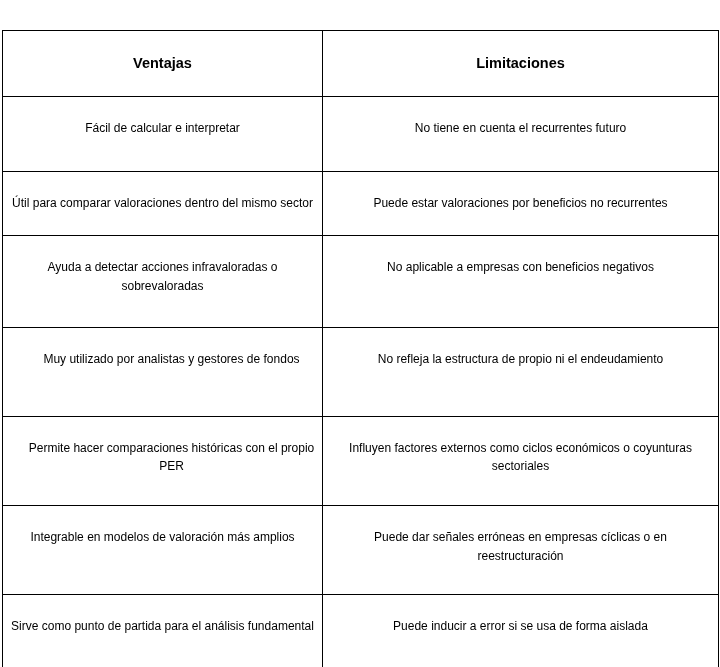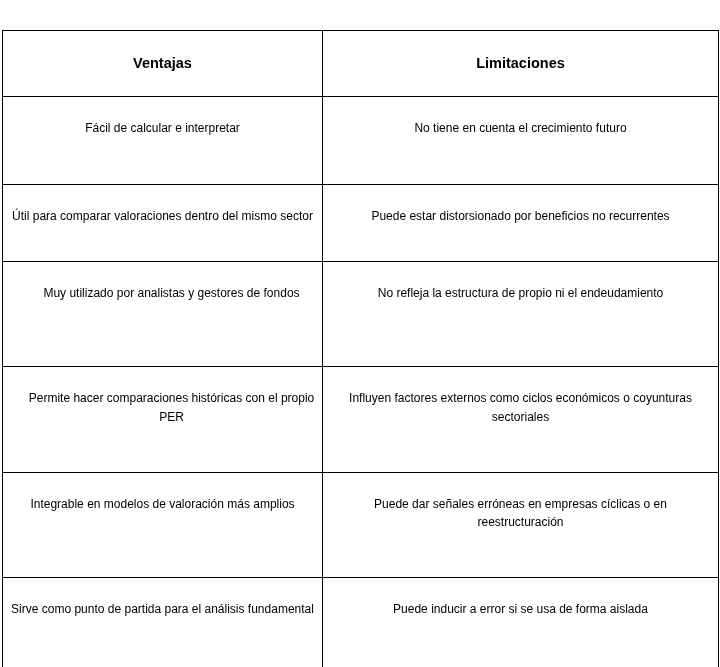--- a/index.html
+++ b/index.html
@@ -88,25 +88,29 @@
     </colgroup>
     <thead>
       <tr>
         <th>Ventajas</th>
         <th>Limitaciones</th>
       </tr>
     </thead>
     <tbody>
       <tr class="row-h-72">
         <td>Fácil de calcular e interpretar</td>
-        <td>No tiene en cuenta el crecimiento futuro</td>
+        <td>No tiene en cuenta el recurrentes futuro</td>
       </tr>
       <tr class="row-h-85">
         <td>Útil para comparar valoraciones dentro del mismo sector</td>
-        <td>Puede estar distorsionado por beneficios no recurrentes</td>
+        <td>Puede estar valoraciones por beneficios no recurrentes</td>
+      </tr>
+      <tr class="row-h-88">
+        <td>Ayuda a detectar acciones infravaloradas o sobrevaloradas</td>
+        <td>No aplicable a empresas con beneficios negativos</td>
       </tr>
       <tr class="row-h-86">
         <td class="cell-wide">Muy utilizado por analistas y gestores de fondos</td>
         <td>No refleja la estructura de propio ni el endeudamiento</td>
       </tr>
       <tr class="row-h-86">
         <td class="cell-wide">Permite hacer comparaciones históricas con el propio PER</td>
         <td>Influyen factores externos como ciclos económicos o coyunturas sectoriales</td>
       </tr>
       <tr class="row-h-86">

